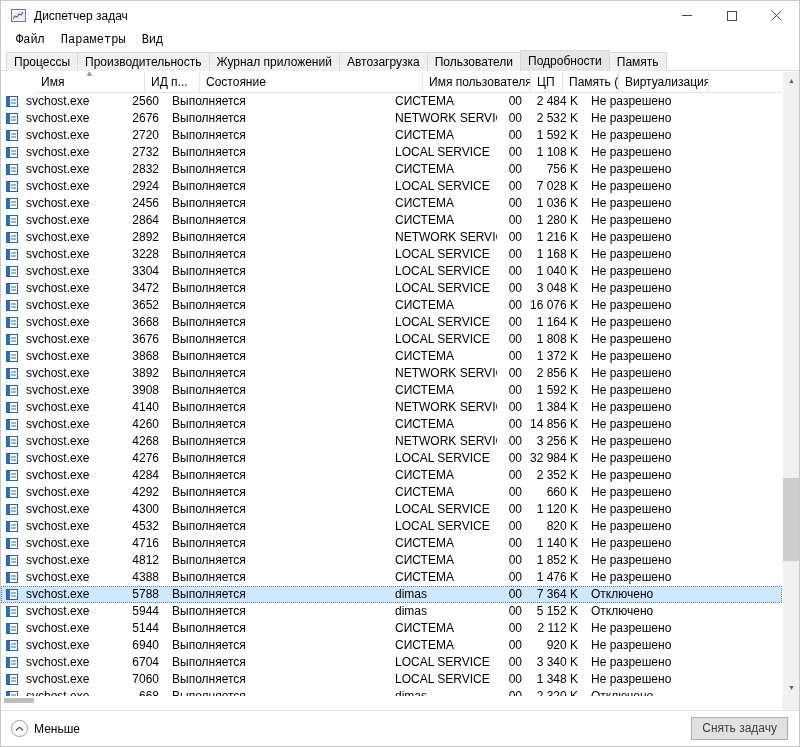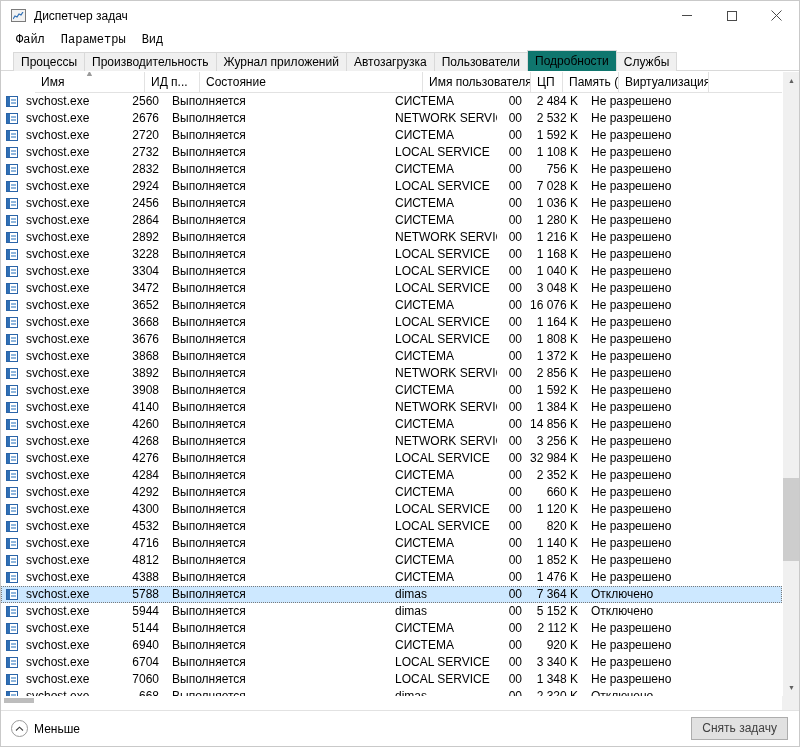--- a/index.html
+++ b/index.html
@@ -115,21 +115,21 @@
     white-space: nowrap;
     line-height: 14px;
   }
 
   
   .tabstrip {
     flex: 0 0 20px;
     height: 20px;
     display: flex;
     align-items: flex-end;
-    padding-left: 12px;
+    padding-left: 5px;
     background: #ffffff;
     position: relative;
   }
   .tabstrip::after {
     content: "";
     position: absolute;
     left: 0;
     right: 0;
     bottom: 0;
     height: 1px;
@@ -144,21 +144,21 @@
     font-size: 12px;
     color: #000000;
     background: #f0f0f0;
     border: 1px solid #d9d9d9;
     border-bottom: none;
     box-sizing: border-box;
     white-space: nowrap;
     margin-right: -1px;
   }
   .tab.active {
-    background: #0f766e;
+    background: #e5e5e5;
     height: 21px;
     line-height: 20px;
     border-color: #d9d9d9;
     z-index: 3;
     margin-bottom: 0px;
   }
 
   
   .table-wrap {
     flex: 1 1 auto;
@@ -422,21 +422,21 @@
     <div class="menu-item">Вид</div>
   </div>
 
   <div class="tabstrip">
     <div class="tab">Процессы</div>
     <div class="tab">Производительность</div>
     <div class="tab">Журнал приложений</div>
     <div class="tab">Автозагрузка</div>
     <div class="tab">Пользователи</div>
     <div class="tab active">Подробности</div>
-    <div class="tab">Службы</div>
+    <div class="tab">Память</div>
   </div>
 
   <div class="table-wrap">
 
     <div class="table-inner">
 
       <div class="col-header">
         <div class="hcell c0">
           <span>Имя</span>
           <span class="sort-caret">▲</span>

